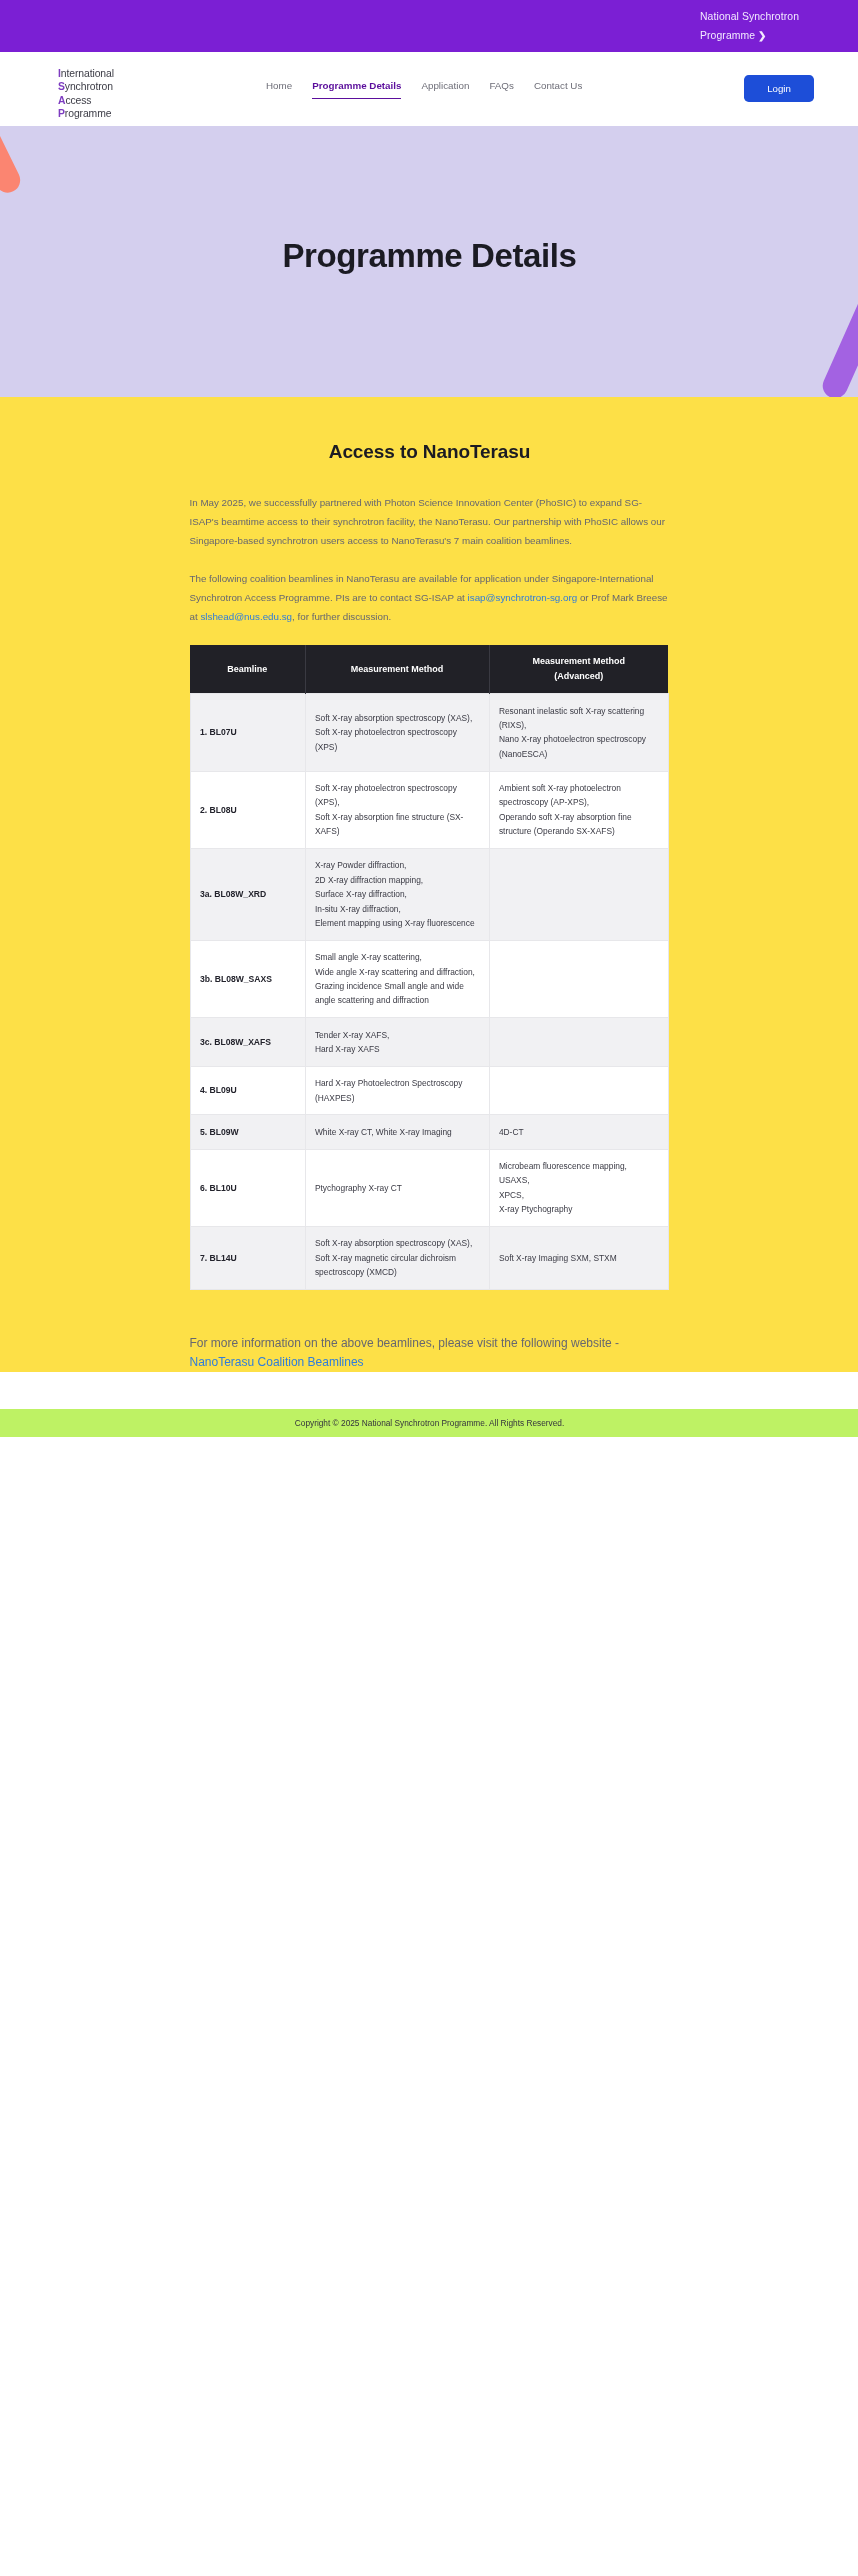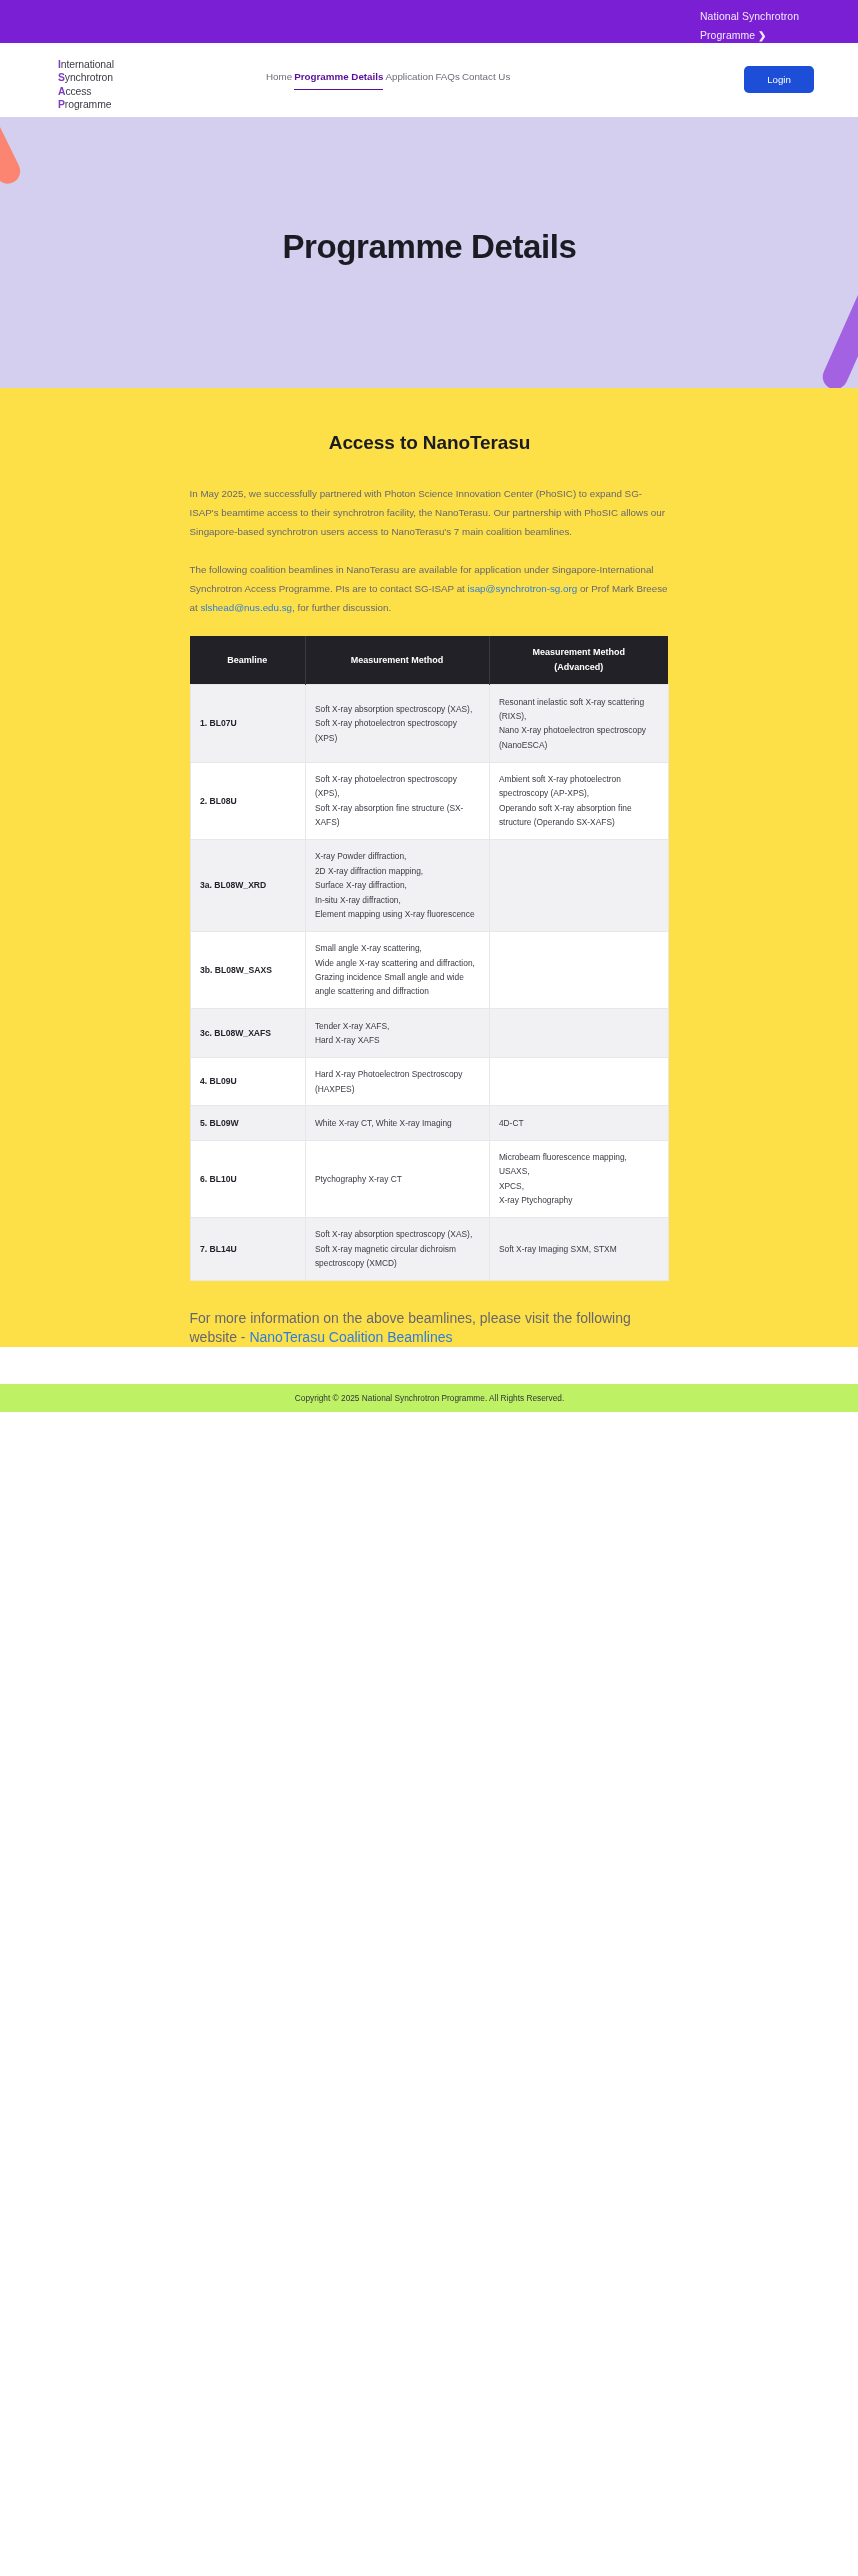--- a/index.html
+++ b/index.html
@@ -7,21 +7,21 @@
   html, body {
     width: 859px;
     background: #ffffff;
     font-family: "Liberation Sans", sans-serif;
   }
   body { position: relative; }
 
   
   .topbar {
     background: #7b1fd4;
-    height: 43px;
+    height: 52px;
     position: relative;
   }
   .topbar-link {
     position: absolute;
     right: 45px;
     top: 6.7px;
     width: 114px;
     color: #f3eaff;
     font-size: 10.4px;
     line-height: 19px;
@@ -52,21 +52,21 @@
   }
   .logo .cap { color: #7d3cc0; font-weight: 700; }
   .logo div { white-space: nowrap; }
 
   .navlinks {
     position: absolute;
     left: 266px;
     top: 28px;
     display: flex;
     align-items: flex-start;
-    gap: 2px;
+    gap: 20px;
   }
   .navlinks a {
     font-size: 9.8px;
     color: #6e6e78;
     text-decoration: none;
     white-space: nowrap;
     padding-bottom: 6.7px;
     display: inline-block;
   }
   .navlinks a.active {
@@ -187,24 +187,24 @@
   table.bl td.beam {
     font-weight: 700;
     color: #23232c;
     font-size: 8.6px;
     padding-left: 9.4px;
   }
   table.bl tbody tr.alt td { background: #f1f1f3; }
   table.bl tbody tr.plain td { background: #ffffff; }
 
   .closing {
-    font-size: 14px;
+    font-size: 12px;
     line-height: 19px;
     color: #67676f;
-    margin-top: 28px;
+    margin-top: 44px;
     margin-bottom: 37px;
   }
   .closing a { color: #2f7ddb; text-decoration: none; }
 
   
   .footer {
     background: #bef264;
     height: 28px;
     display: flex;
     align-items: center;

